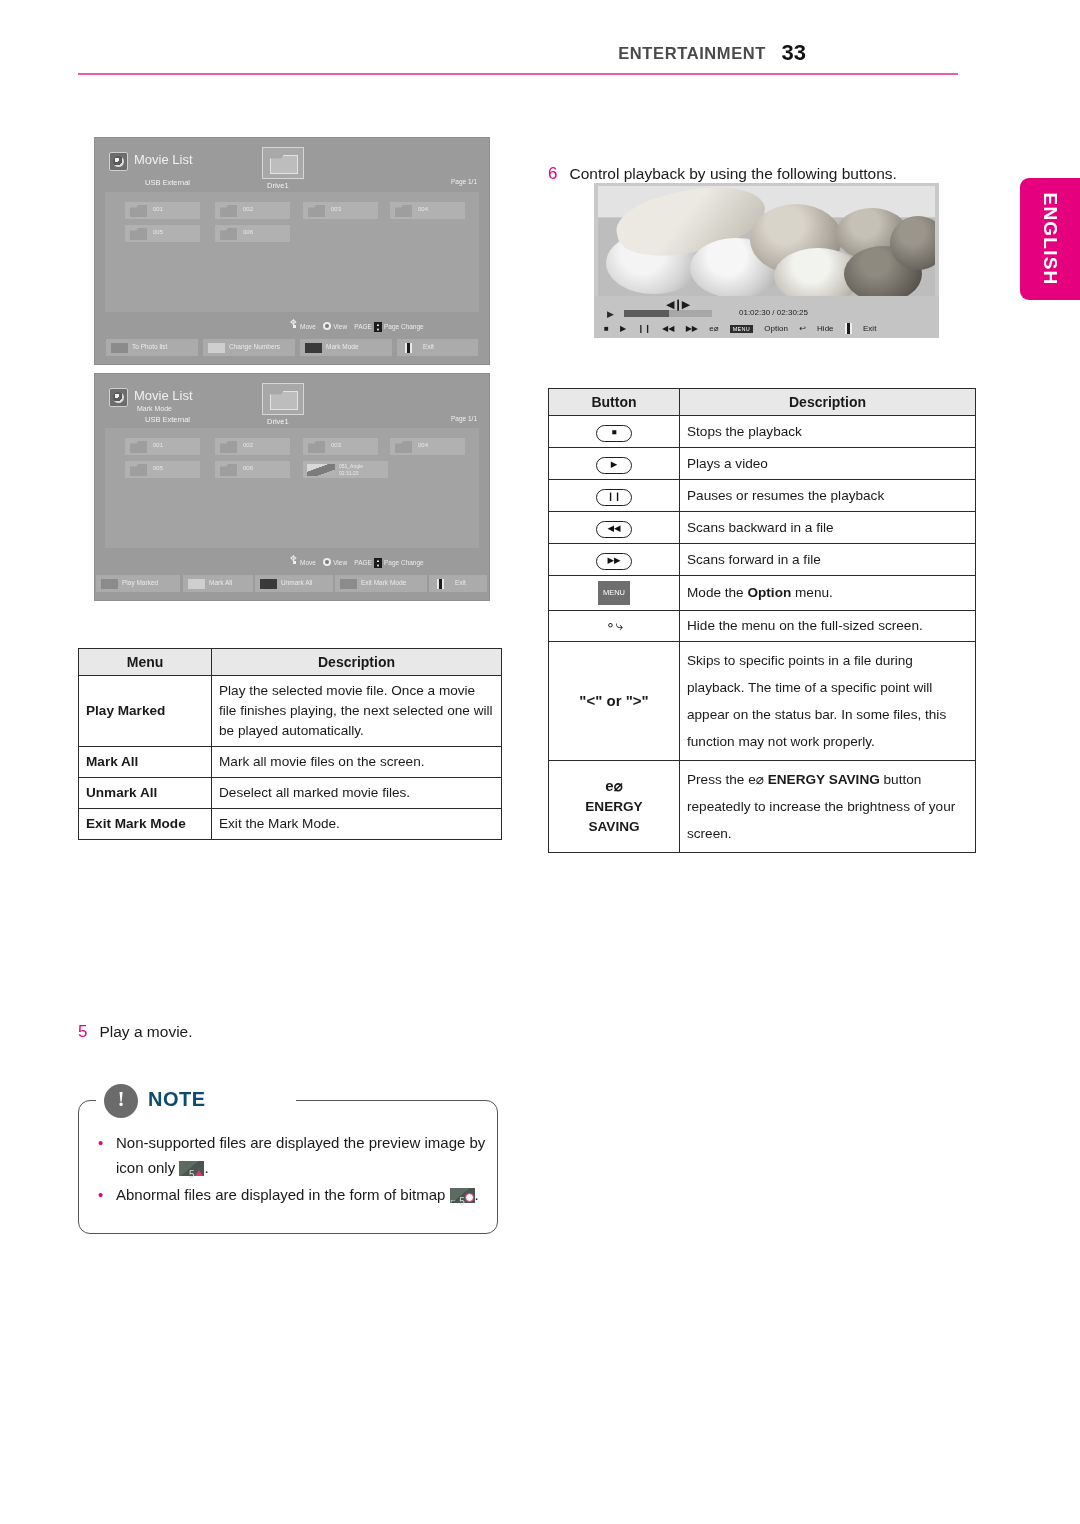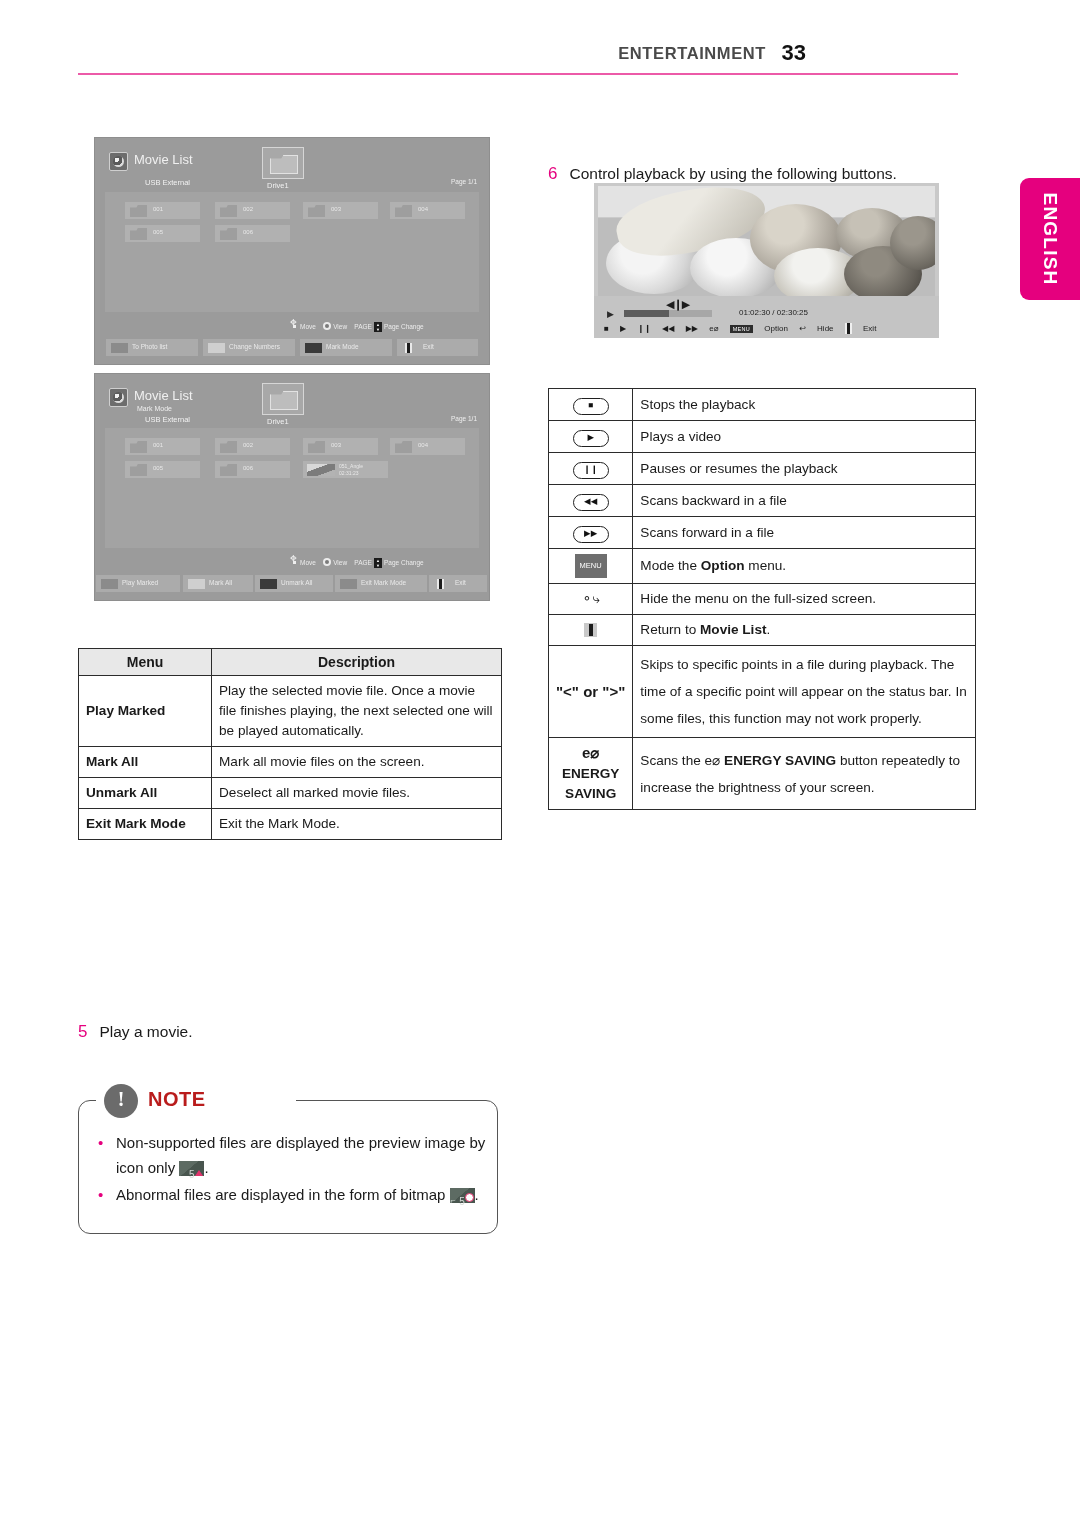--- a/index.html
+++ b/index.html
@@ -110,21 +110,21 @@
   .leafK{display:inline-block;font-size:15px;font-weight:bold;}
 
   
   .notewrap{position:absolute;left:78px;top:1088px;width:422px;height:148px;}
   .notebox{position:absolute;left:0;top:12px;width:420px;height:134px;border:1.6px solid #555;
      border-radius:12px;box-sizing:border-box;}
   .note-mask{position:absolute;left:18px;top:0;width:200px;height:26px;background:#fff;}
   .note-ico{position:absolute;left:26px;top:-4px;width:34px;height:34px;border-radius:50%;background:#6b6b6b;}
   .note-ico:after{content:"!";position:absolute;left:0;right:0;top:4px;text-align:center;
      color:#fff;font-size:20px;font-weight:bold;font-family:"Liberation Serif",serif;}
-  .note-title{position:absolute;left:70px;top:0px;color:#b91c1c;font-size:20px;font-weight:bold;letter-spacing:.5px;}
+  .note-title{position:absolute;left:70px;top:0px;color:#0c4a6e;font-size:20px;font-weight:bold;letter-spacing:.5px;}
   .note-body{position:absolute;left:20px;top:42px;width:388px;font-size:15px;line-height:25px;}
   .note-body .bul{position:absolute;left:0;color:#e5007e;font-size:15px;}
   .note-li{position:relative;padding-left:18px;margin-bottom:2px;}
   .note-li.just{text-align:justify;}
   .badge{display:inline-block;width:25px;height:15px;vertical-align:-3px;position:relative;
      background:linear-gradient(140deg,#5d6b63 0 45%,#49564f 46% 100%);}
   .badge i{position:absolute;left:0;right:0;top:1px;text-align:center;color:#d7dcd8;
      font-size:10px;font-style:normal;}
   .badge .tri{position:absolute;right:1px;bottom:0px;width:0;height:0;
      border-left:4px solid transparent;border-right:4px solid transparent;border-bottom:6px solid #e1336c;}
@@ -342,20 +342,24 @@
       <span>↩</span>
       <span>Hide</span>
       <span class="exitglyph"></span>
       <span>Exit</span>
     </div>
   </div>
 </div>
 
 <table class="doc" style="left:548px;top:388px;width:428px;">
   <tbody>
+      <tr>
+    <th style="width:122px;">Button</th>
+    <th>Description</th>
+  </tr>
   <tr>
     <td class="ctr"><span class="rcbtn">■</span></td>
     <td>Stops the playback</td>
   </tr>
   <tr>
     <td class="ctr"><span class="rcbtn">▶</span></td>
     <td>Plays a video</td>
   </tr>
   <tr>
     <td class="ctr"><span class="rcbtn">❙❙</span></td>
@@ -369,36 +373,32 @@
     <td class="ctr"><span class="rcbtn">▶▶</span></td>
     <td>Scans forward in a file</td>
   </tr>
   <tr>
     <td class="ctr"><span class="menuK">MENU</span></td>
     <td><span>Mode the </span><b>Option</b><span> menu.</span></td>
   </tr>
   <tr>
     <td class="ctr"><span class="backK">⚬⤷</span></td>
     <td>Hide the menu on the full-sized screen.</td>
-  </tr>
-  <tr>
-    <td class="ctr"><span class="retK"></span></td>
-    <td><span>Return to </span><b>Movie List</b><span>.</span></td>
   </tr>
   <tr>
     <td class="ctr keycol" style="font-size:15px;">"&lt;" or "&gt;"</td>
     <td style="line-height:27px;">Skips to specific points in a file during playback. The time of a specific point will appear on the status bar. In some files, this function may not work properly.</td>
   </tr>
   <tr>
     <td class="ctr keycol">
       <div class="leafK">e⌀</div>
       <div>ENERGY</div>
       <div>SAVING</div>
     </td>
-    <td style="line-height:27px;"><span>Scans the </span><span>e⌀</span><b> ENERGY SAVING</b><span> button repeatedly to increase the brightness of your screen.</span></td>
+    <td style="line-height:27px;"><span>Press the </span><span>e⌀</span><b> ENERGY SAVING</b><span> button repeatedly to increase the brightness of your screen.</span></td>
   </tr>
 </tbody>
   </table>
 
 <div class="step" style="left:78px;top:1022px;">
   <span class="num">5</span><span>Play a movie.</span>
 </div>
 
 <div class="notewrap">
   <div class="notebox"></div>

